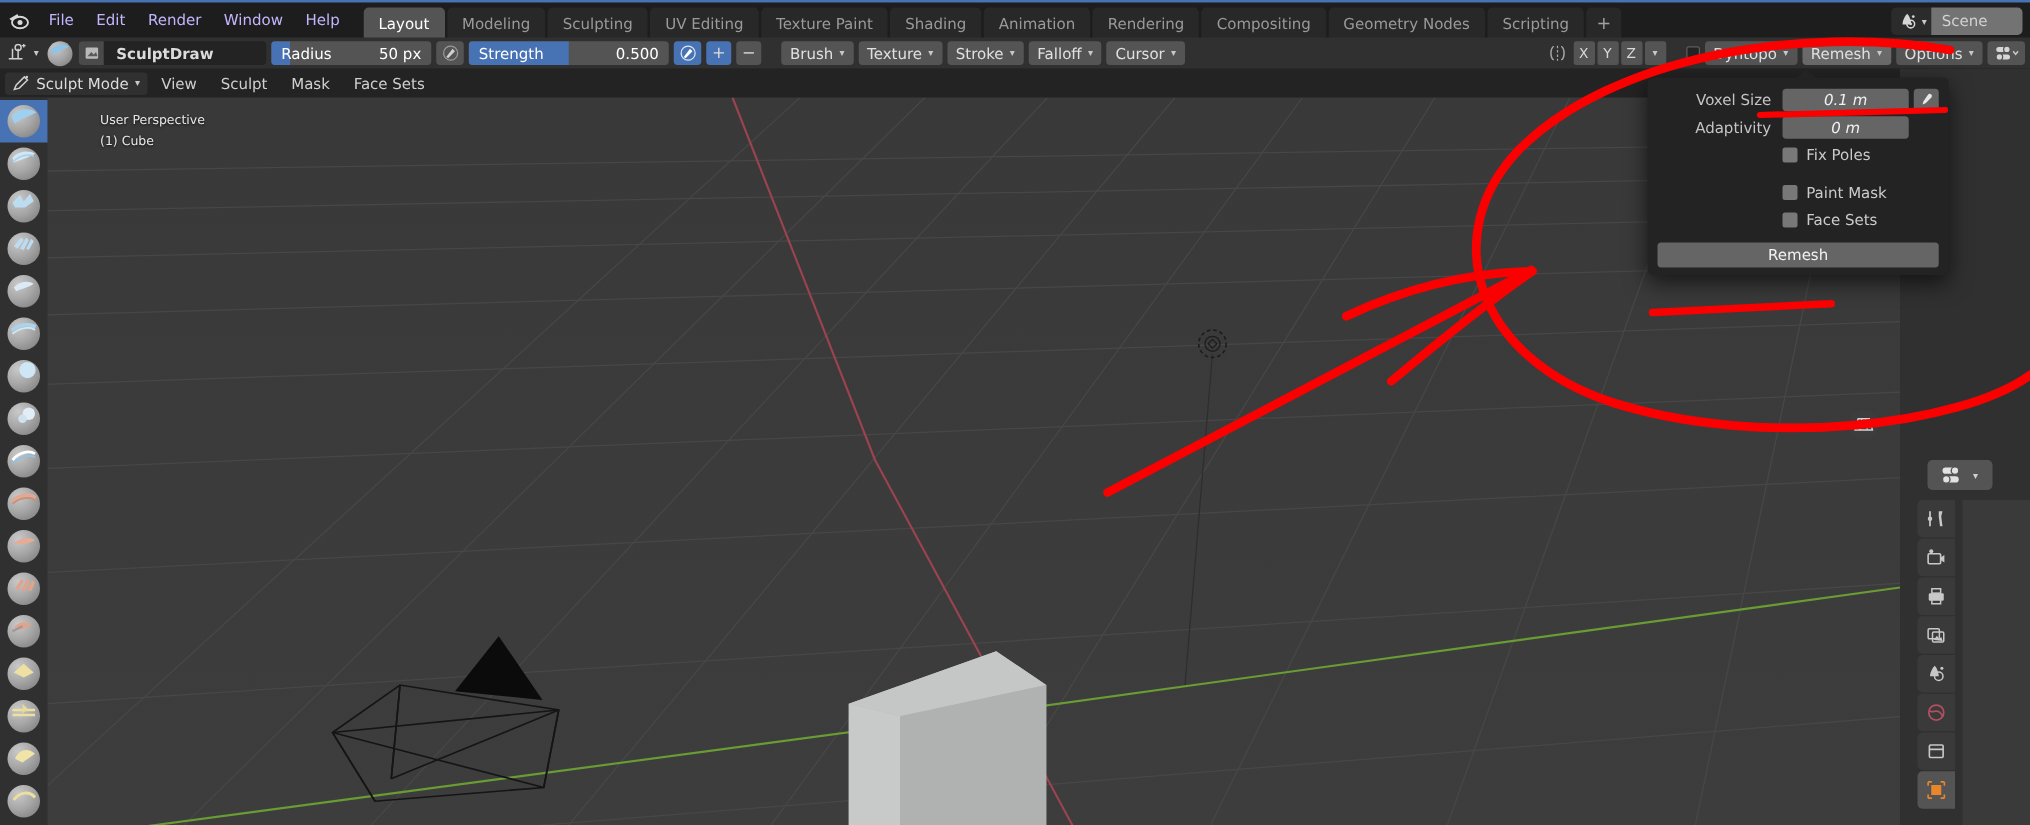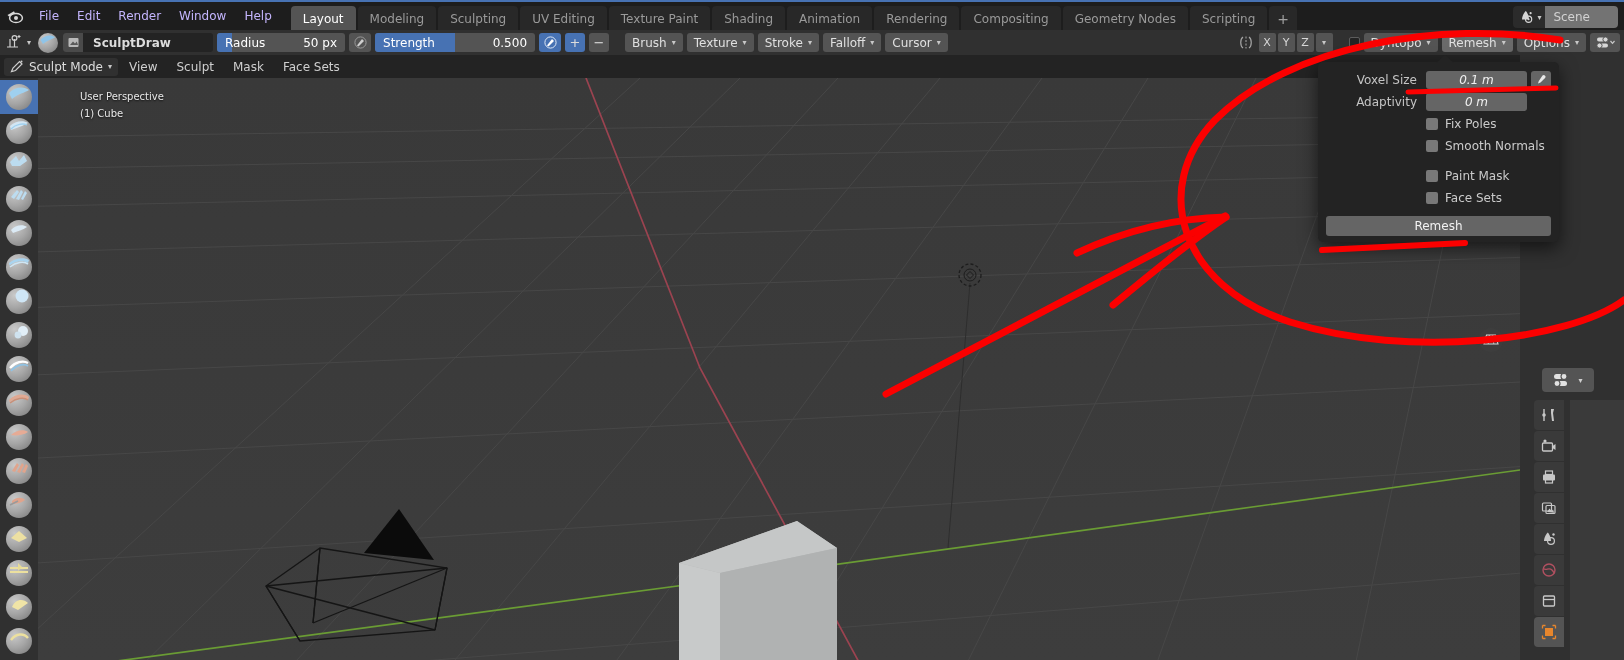--- a/index.html
+++ b/index.html
@@ -595,27 +595,20 @@
     </div>
 
     <div class="pr-row">
       <span class="pr-label"></span>
       <div class="pr-check">
         <span class="pr-cb"></span>
         <span class="pr-ctext">Fix Poles</span>
       </div>
     </div>
 
-    <div class="pr-row">
-      <span class="pr-label"></span>
-      <div class="pr-check">
-        <span class="pr-cb"></span>
-        <span class="pr-ctext">Smooth Normals</span>
-      </div>
-    </div>
 
     <div style="height:8px;"></div>
 
 
     <div class="pr-row">
       <span class="pr-label"></span>
       <div class="pr-check">
         <span class="pr-cb"></span>
         <span class="pr-ctext">Paint Mask</span>
       </div>

